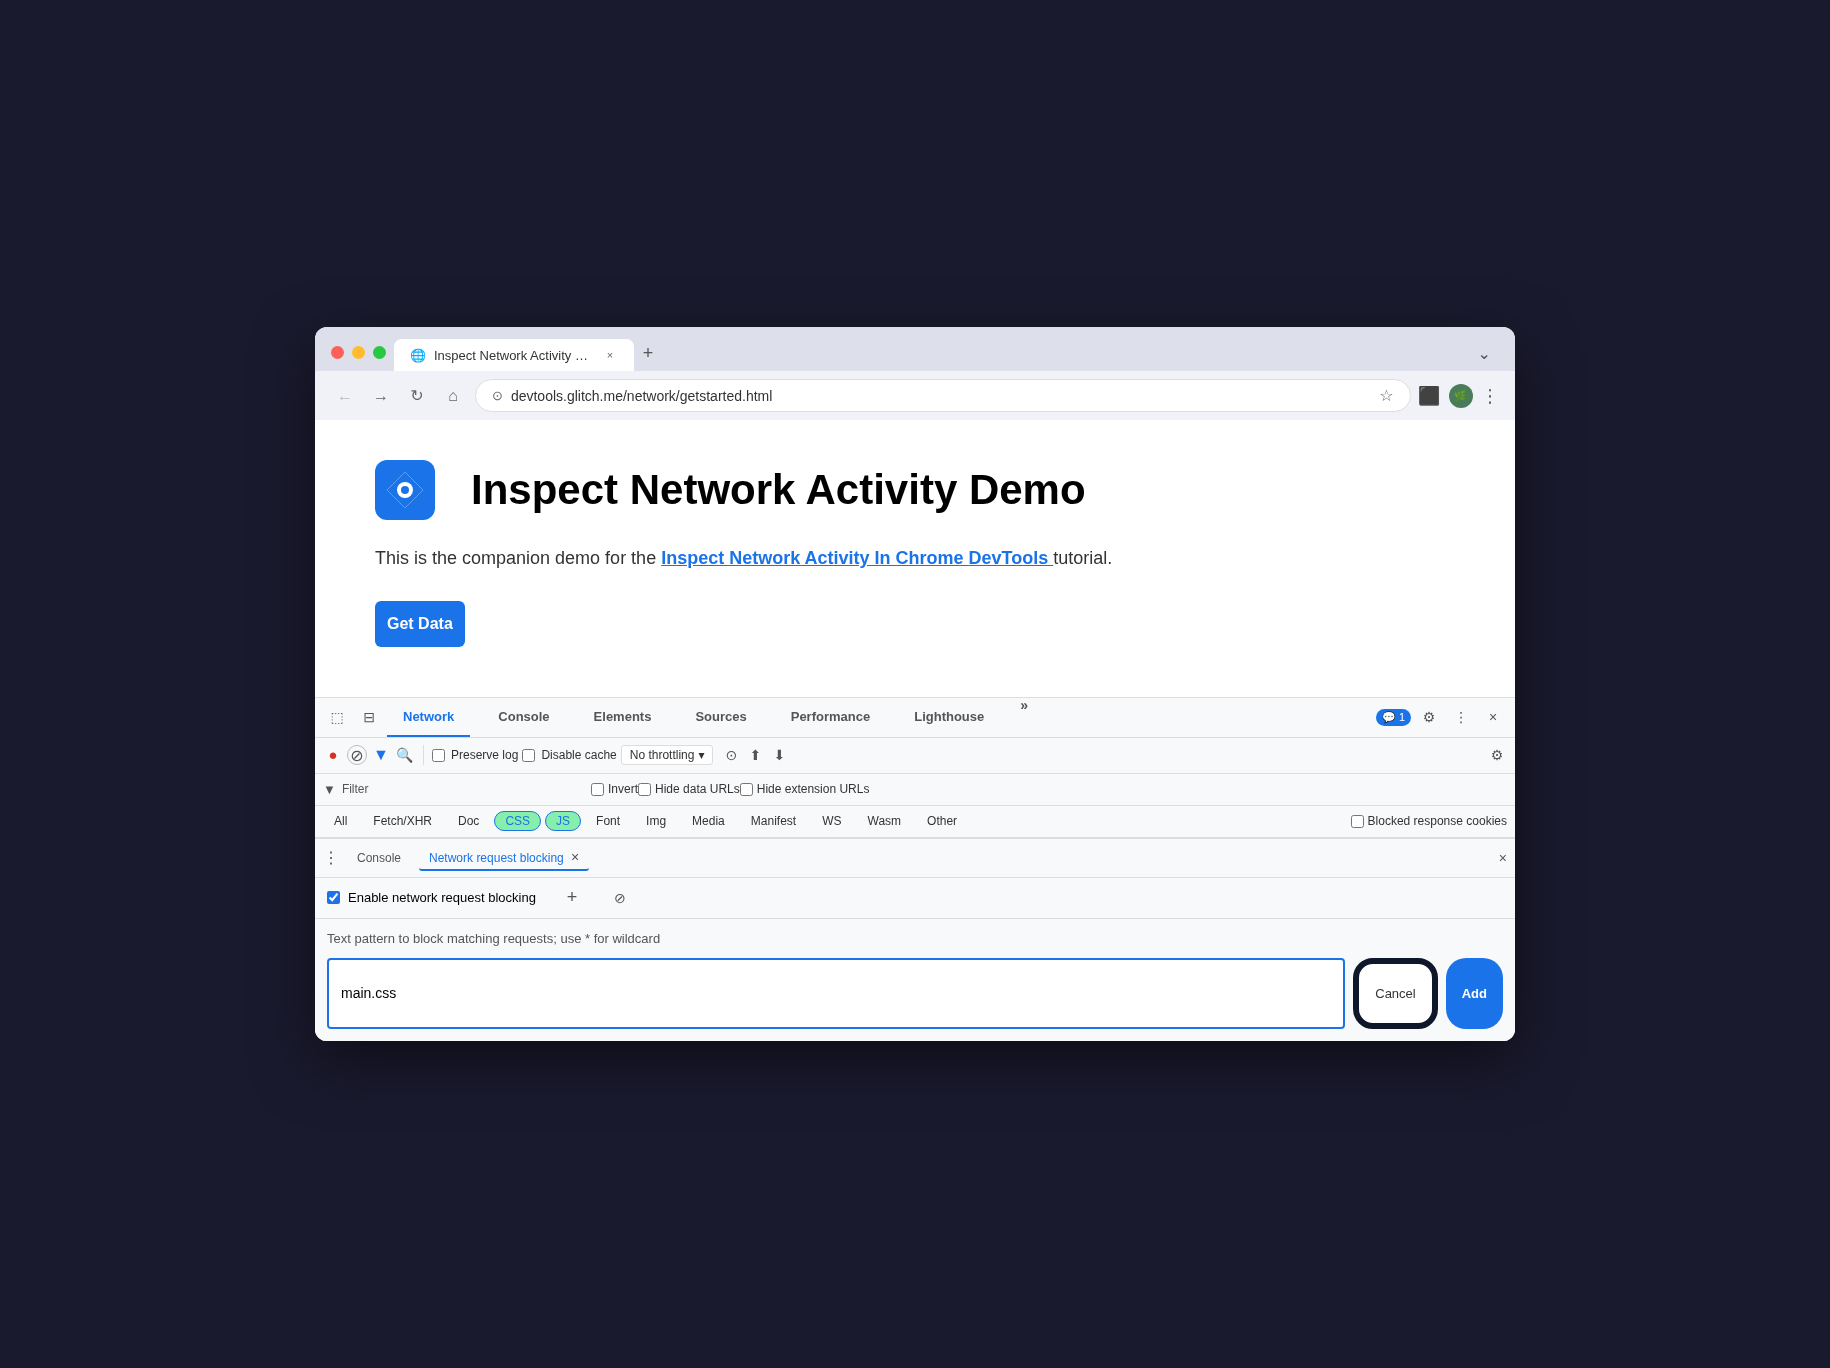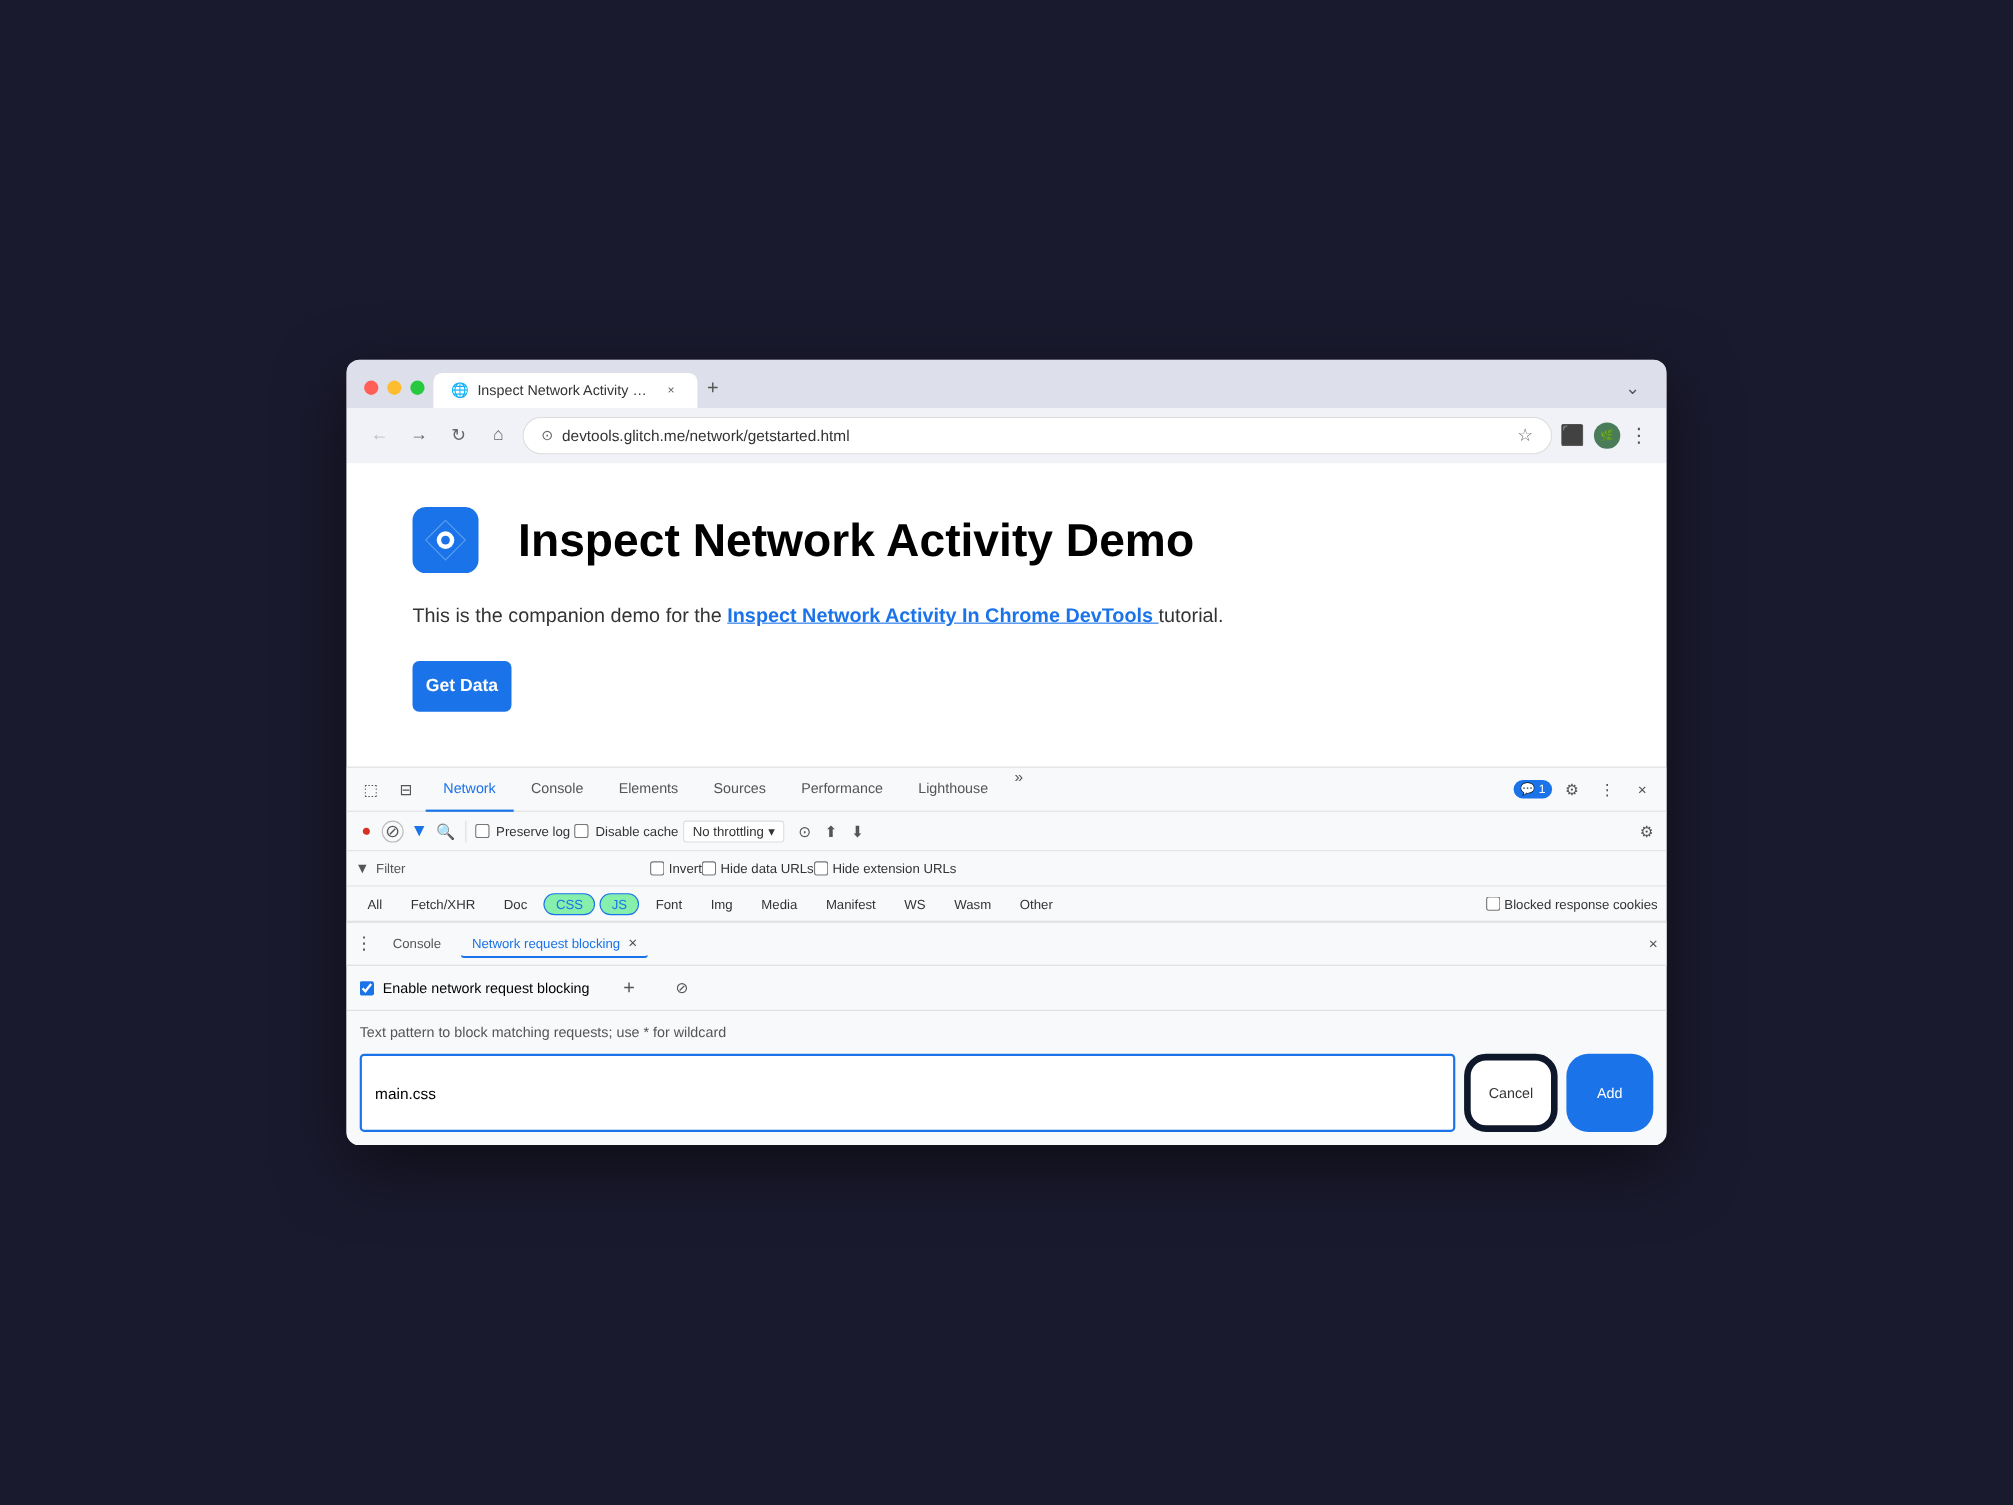--- a/index.html
+++ b/index.html
@@ -239,21 +239,22 @@
       justify-content: center;
       border-radius: 4px;
       cursor: pointer;
       color: #555;
       font-size: 14px;
     }
     .dt-tabs {
       display: flex;
       align-items: flex-start;
       flex: 1;
-      gap: 0;
+      gap: 12px;
+      font-weight: bold;
     }
     .dt-tab {
       padding: 0 16px;
       height: 40px;
       display: flex;
       align-items: center;
       font-size: 13px;
       color: #555;
       cursor: pointer;
       border-bottom: 2px solid transparent;
@@ -502,28 +503,28 @@
     .cancel-btn {
       padding: 22px 16px;
       border: 6px solid #0f172a;
       border-radius: 20px;
       font-size: 13px;
       cursor: pointer;
       background: white;
       color: #333;
     }
     .add-pattern-btn {
-      padding: 6px 28px;
+      padding: 6px 16px;
       border: none;
       border-radius: 20px;
       font-size: 13px;
       cursor: pointer;
       background: #1a73e8;
       color: white;
-      font-weight: 400;
+      font-weight: 700;
     }
   </style>
 </head>
 <body>
 
 <div class="browser-window">
 
   <div class="title-bar">
     <div class="traffic-lights">
       <div class="traffic-light tl-red"></div>

